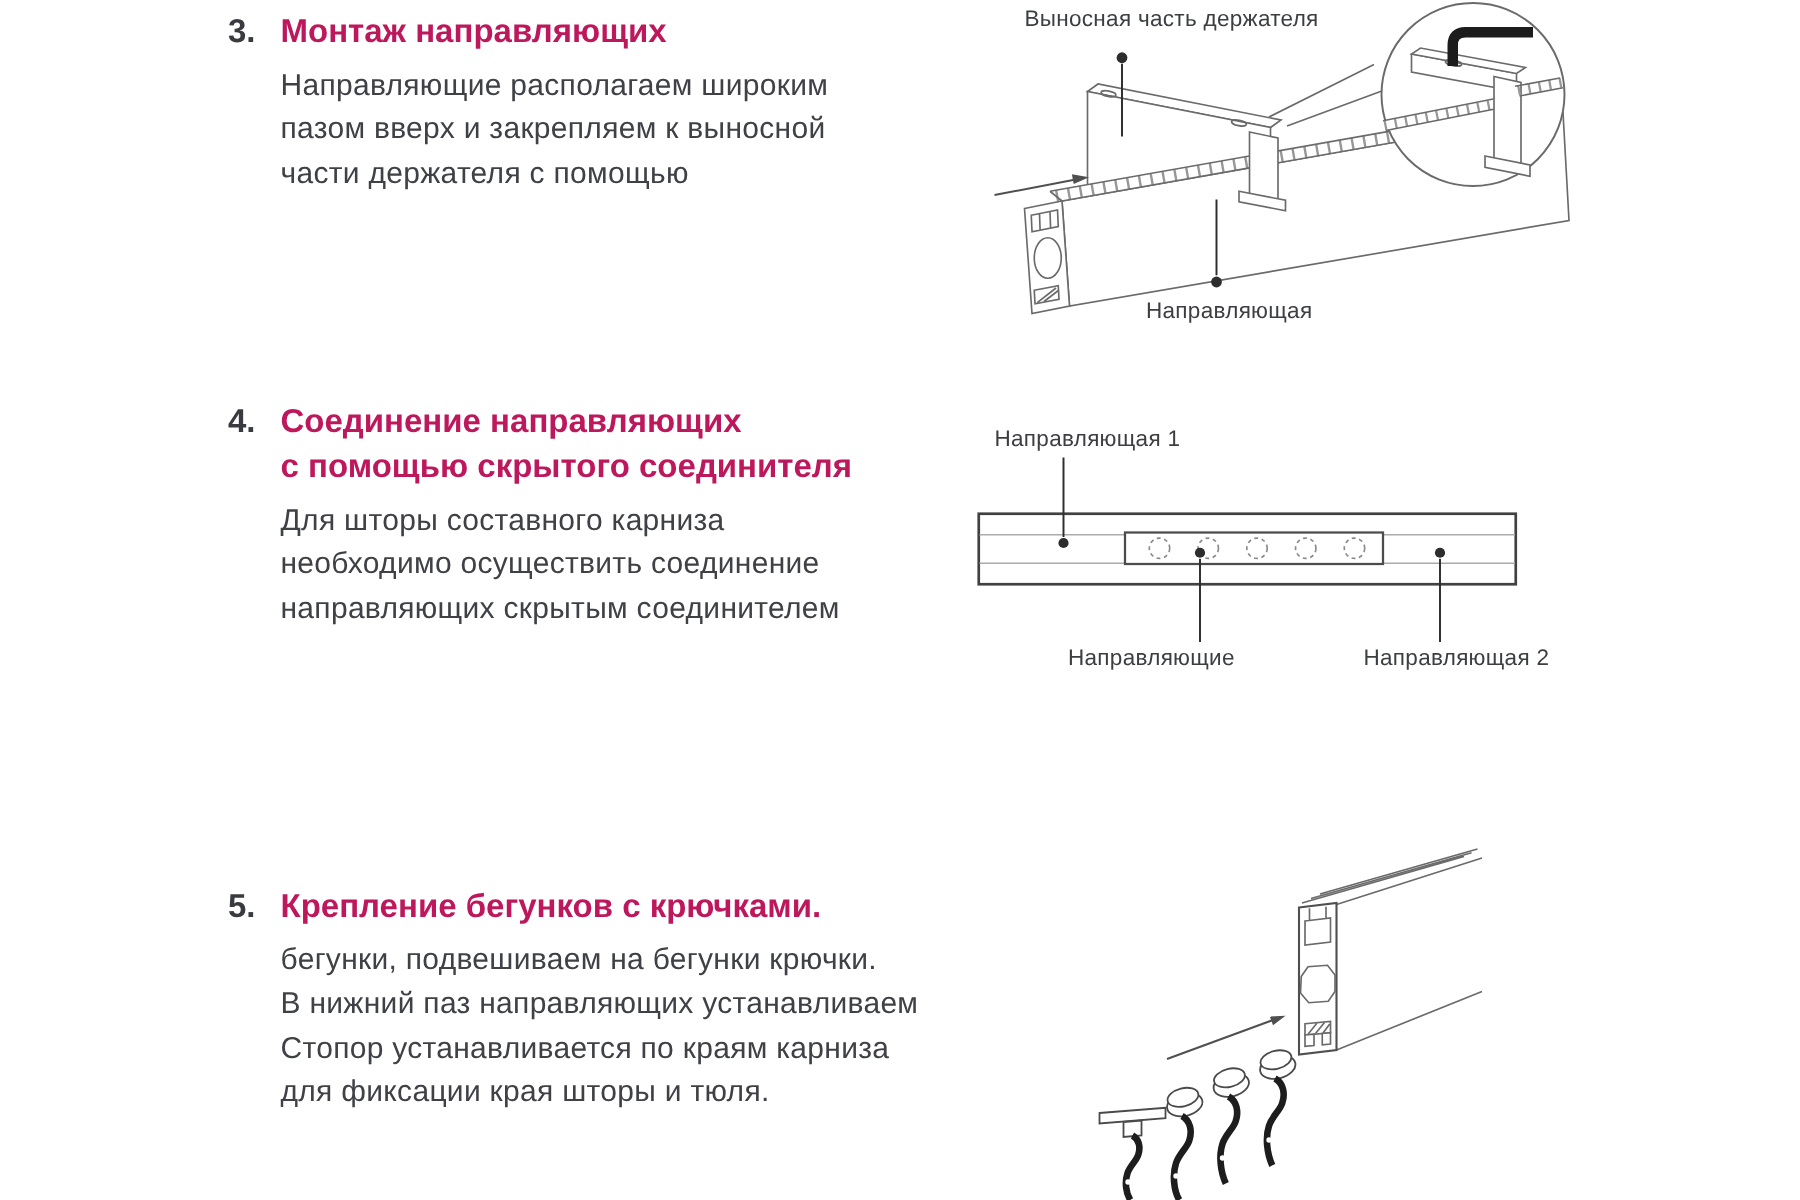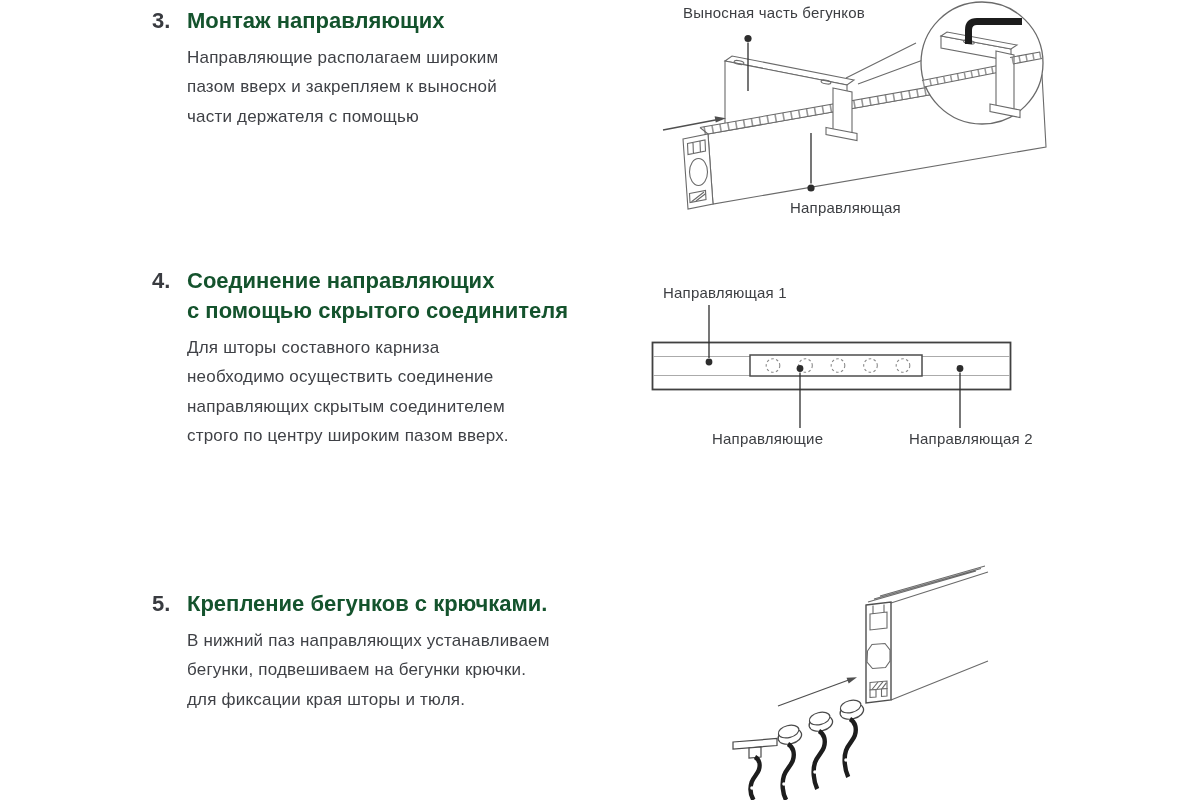--- a/index.html
+++ b/index.html
@@ -7,23 +7,23 @@
     position:relative; width:1200px; height:800px; background:#ffffff;
     font-family:"Liberation Sans","DejaVu Sans",sans-serif;
     color:#3f4146; overflow:hidden;
   }
   .step { position:absolute; left:152px; }
   .step-head { display:flex; }
   .step-num {
     width:35px; flex:0 0 35px; font-size:22px; line-height:30px;
     font-weight:700; color:#393b40;
   }
-  .step-title { font-size:22px; line-height:30px; font-weight:700; color:#14532d; }
+  .step-title { font-size:22px; line-height:30px; font-weight:700; color:#be185d; }
   .step-title div { white-space:nowrap; }
-  .step-body { margin:7px 0 0 35px; font-size:17px; line-height:29.3px; letter-spacing:0.2px; }
+  .step-body { margin:7px 0 0 35px; font-size:20px; line-height:29.3px; letter-spacing:0.2px; }
   .step-body div { white-space:nowrap; }
   .fig { position:absolute; margin:0; padding:0; }
   .fig svg { position:absolute; left:0; top:0; }
   .fig-label {
     position:absolute; font-size:15px; line-height:18px; color:#3c3e42;
     white-space:nowrap; letter-spacing:0.2px;
   }
 </style>
 </head>
 <body>
@@ -49,34 +49,34 @@
       <span class="step-num">4.</span>
       <div class="step-title">
         <div>Соединение направляющих</div>
         <div>с помощью скрытого соединителя</div>
       </div>
     </div>
     <div class="step-body">
       <div>Для шторы составного карниза</div>
       <div>необходимо осуществить соединение</div>
       <div>направляющих скрытым соединителем</div>
-      <div>строго по центру широким пазом вверх.</div>
     </div>
   </section>
 
   <section class="step" style="top:589px;">
     <div class="step-head">
       <span class="step-num">5.</span>
       <div class="step-title">
         <div>Крепление бегунков с крючками.</div>
       </div>
     </div>
     <div class="step-body">
+      <div>бегунки, подвешиваем на бегунки крючки.</div>
       <div>В нижний паз направляющих устанавливаем</div>
-      <div>бегунки, подвешиваем на бегунки крючки.</div>
+      <div>Стопор устанавливается по краям карниза</div>
       <div>для фиксации края шторы и тюля.</div>
     </div>
   </section>
 
   <figure class="fig" style="left:660px; top:0; width:470px; height:230px;">
     <svg width="470" height="230" viewBox="0 0 470 230">
 
       <g stroke="#6a6a6a" stroke-width="1.1" fill="none">
         <path d="M 65,61 L 187,85 L 194,80 L 72,56 Z" fill="#ffffff"></path>
         <path d="M 65,61 L 187,85 L 187,110 L 65,132 Z" fill="#ffffff"></path>
@@ -123,22 +123,22 @@
         <polygon points="66,118.2 54.6,116.2 55.8,122.6" fill="#4f4f4f"></polygon>
       </g>
 
       <g>
         <circle cx="88" cy="38.5" r="3.6" fill="#2d2d2d"></circle>
         <line x1="88" y1="42.5" x2="88" y2="91" stroke="#2d2d2d" stroke-width="1.3"></line>
         <line x1="151" y1="133" x2="151" y2="183.5" stroke="#2d2d2d" stroke-width="1.3"></line>
         <circle cx="151" cy="188" r="3.6" fill="#2d2d2d"></circle>
       </g>
     </svg>
-    <div class="fig-label" style="left:23px; top:4px;">Выносная часть бегунков</div>
-    <div class="fig-label" style="left:130px; top:199px;">Направляющая</div>
+    <div class="fig-label" style="left:23px; top:4px;">Выносная часть держателя</div>
+    <div class="fig-label" style="left:104px; top:199px;">Направляющая</div>
   </figure>
 
   <figure class="fig" style="left:645px; top:283px; width:410px; height:170px;">
     <svg width="410" height="170" viewBox="0 0 410 170">
       <rect x="7.5" y="59.5" width="358" height="47" fill="#ffffff" stroke="#414141" stroke-width="1.8"></rect>
       <path d="M 8,73.5 L 365,73.5 M 8,92.5 L 365,92.5" stroke="#ababab" stroke-width="1" fill="none"></path>
       <rect x="105" y="72" width="172" height="21" fill="#ffffff" stroke="#4c4c4c" stroke-width="1.5"></rect>
       <g fill="none" stroke="#8a8a8a" stroke-width="1.1" stroke-dasharray="2.6 2.4">
         <circle cx="128" cy="82.5" r="6.8"></circle>
         <circle cx="160.5" cy="82.5" r="6.8"></circle>

